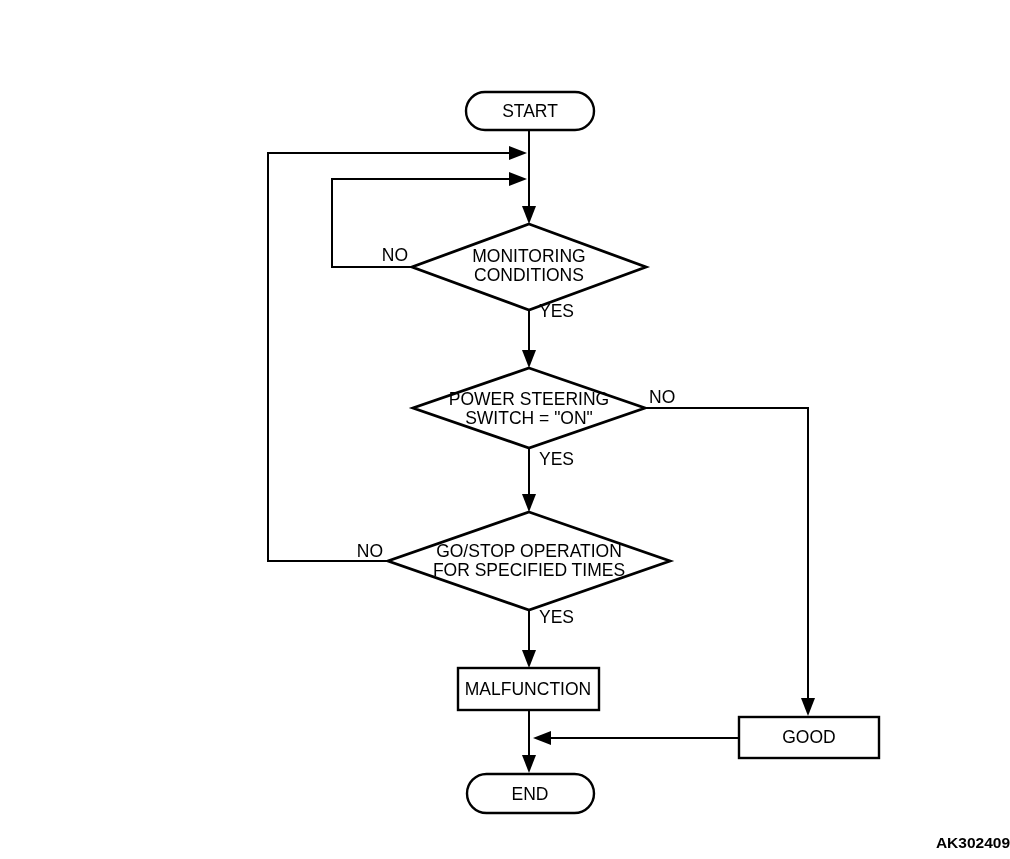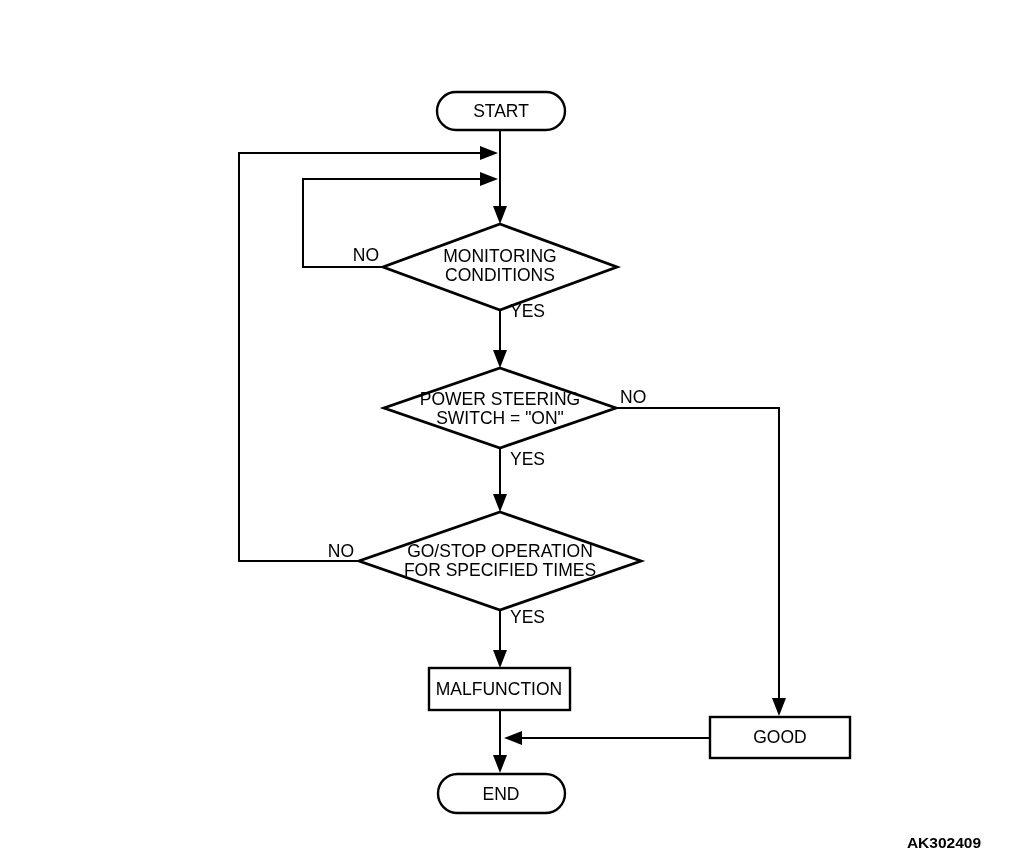--- a/index.html
+++ b/index.html
@@ -6,20 +6,21 @@
     margin: 0;
     padding: 0;
     background: #ffffff;
   }
   .canvas {
     position: relative;
     width: 820px;
     height: 859px;
     background: #ffffff;
     font-family: "Liberation Sans", sans-serif;
+    padding-left: 29px;
   }
   svg text {
     font-family: "Liberation Sans", sans-serif;
     font-size: 17.5px;
     fill: #000000;
   }
   svg text.code {
     font-size: 15.5px;
     font-weight: bold;
   }

